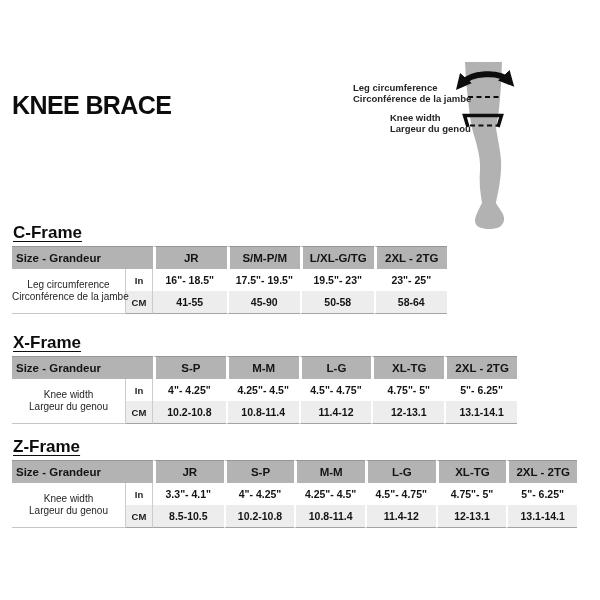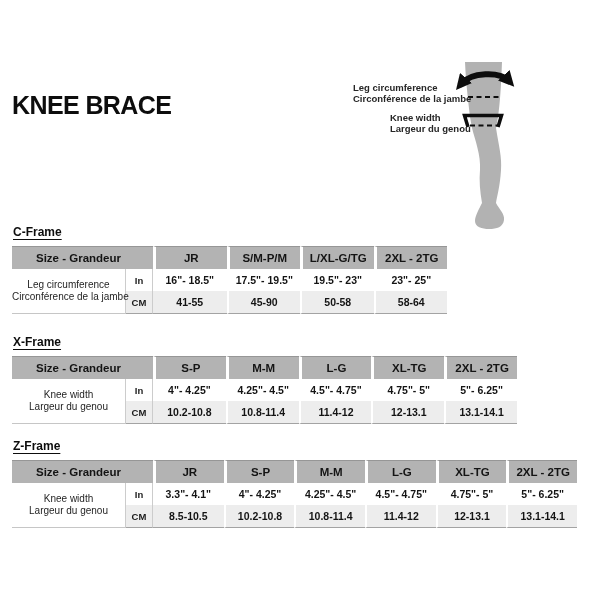--- a/index.html
+++ b/index.html
@@ -14,32 +14,32 @@
 
   .leg-svg { position:absolute; left:440px; top:50px; width:130px; height:190px; }
 
   .diag-label {
     position:absolute; font-size:9.5px; font-weight:bold;
     line-height:10.5px; color:#262626; white-space:nowrap;
   }
 
   .section { position:absolute; left:12px; }
   .section-title {
-    font-size:12px; font-weight:bold; color:#0d0d0d;
+    font-size:17px; font-weight:bold; color:#0d0d0d;
     text-decoration:underline; text-underline-offset:3px;
     margin:0 0 6px 1px; line-height:15px;
   }
 
   table.size-table { border-collapse:separate; border-spacing:0; table-layout:fixed; }
   .size-table th {
     background:#b3b3b3; height:22px; padding:0;
     font-size:11.5px; font-weight:bold; color:#141414;
     text-align:center; border-top:1px solid #969696;
   }
-  .size-table th.th-label { text-align:left; padding-left:24px; }
+  .size-table th.th-label { text-align:left; padding-left:4px; }
   .size-table th:not(.th-label) { border-left:3px solid #ffffff;text-align:center; }
 
   .size-table td { height:22px; padding:0; text-align:center; }
   .td-label {
     background:#ffffff; text-align:left; padding-left:7px;
     font-size:10px; color:#1f1f1f; line-height:12px;
     border-right:1px solid #cccccc; border-bottom:1px solid #c6c6c6;
     white-space:nowrap;
   }
   .td-unit { font-size:9.5px; font-weight:bold; color:#1a1a1a; border-right:1px solid #cccccc; }

